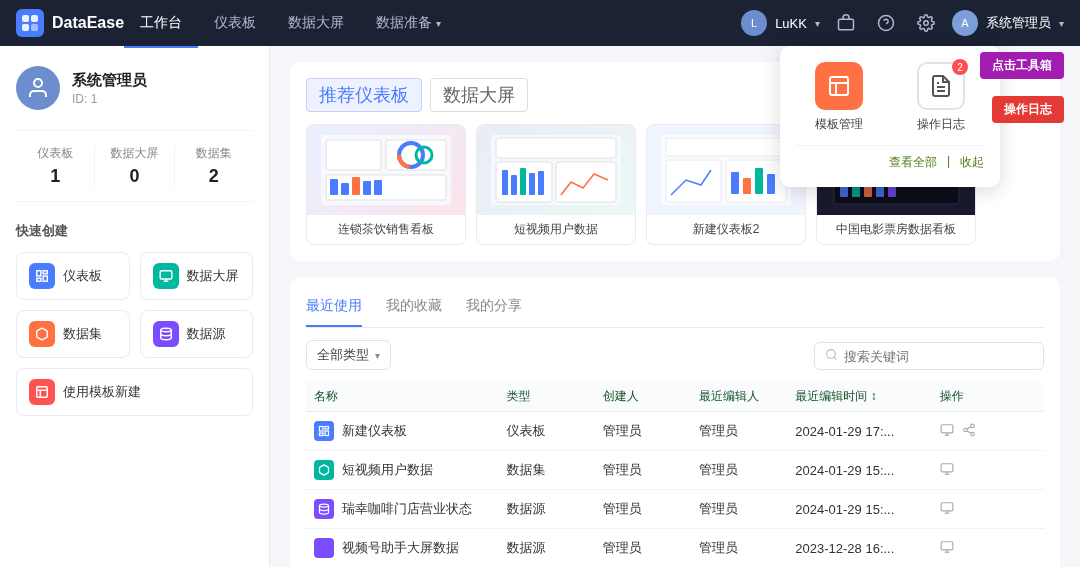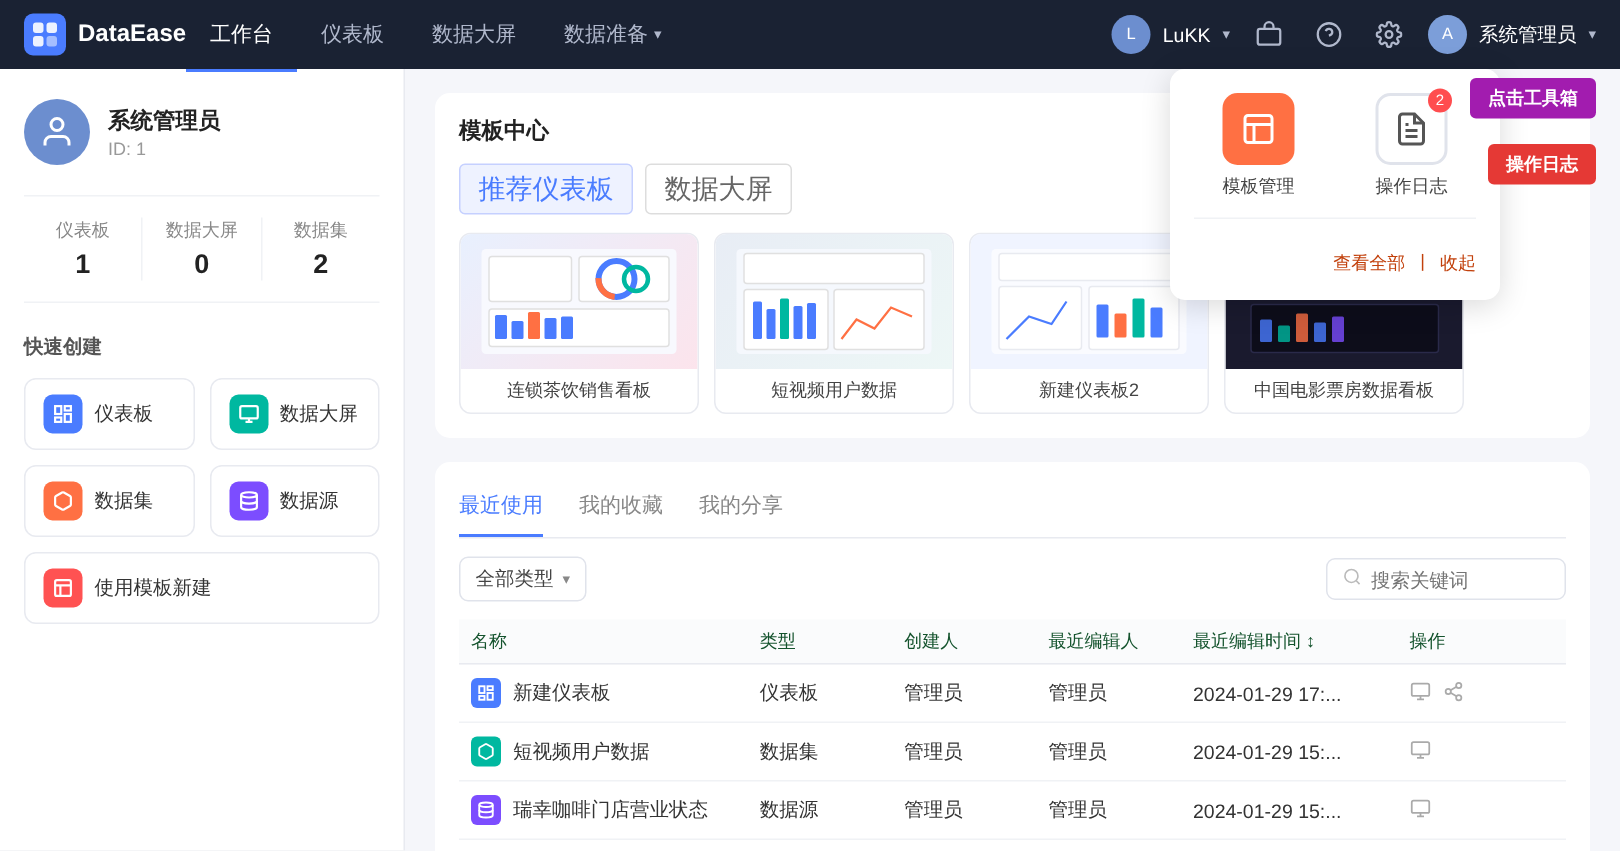--- a/index.html
+++ b/index.html
@@ -55,40 +55,40 @@
     .template-cards { display: flex; gap: 10px; overflow: hidden; }
     .template-card { width: 160px; flex-shrink: 0; border: 1px solid #e8eaf0; border-radius: 8px; overflow: hidden; cursor: pointer; }
     .template-card-img { height: 90px; background: #e8edf5; display: flex; align-items: center; justify-content: center; overflow: hidden; position: relative; }
     .template-card-label { padding: 6px 8px; font-size: 12px; color: #444; text-align: center; }
 
     
     .recent-section { background: #fff; border-radius: 10px; padding: 16px; }
     .recent-tabs { display: flex; gap: 24px; border-bottom: 1px solid #e8eaf0; margin-bottom: 12px; }
     .recent-tab { padding: 4px 0 10px; font-size: 14px; color: #888; cursor: pointer; border-bottom: 2px solid transparent; }
     .recent-tab.active { color: #4a7cff; border-bottom-color: #4a7cff; font-weight: 500; }
-    .filter-row { display: flex; align-items: center; justify-content: space-between; margin-bottom: 12px; }
+    .filter-row { display: flex; align-items: flex-end; justify-content: space-between; margin-bottom: 12px; }
     .filter-select { display: flex; align-items: center; gap: 6px; border: 1px solid #e0e3eb; border-radius: 6px; padding: 5px 10px; font-size: 13px; color: #444; cursor: pointer; background: #fff; }
-    .search-box { display: flex; align-items: center; gap: 6px; border: 1px solid #e0e3eb; border-radius: 6px; padding: 5px 10px; background: #fff; color: #999; font-size: 13px; width: 160px; }
+    .search-box { display: flex; align-items: center; gap: 6px; border: 1px solid #e0e3eb; border-radius: 6px; padding: 5px 10px; background: #fff; color: #999; font-size: 13px; width: 230px; }
     .table-header { display: grid; grid-template-columns: 2fr 1fr 1fr 1fr 1.5fr 1fr; padding: 6px 8px; background: #fafbfc; border-bottom: 1px solid #e8eaf0; font-size: 12px; color: #14532d; font-weight: 500; }
     .table-row { display: grid; grid-template-columns: 2fr 1fr 1fr 1fr 1.5fr 1fr; padding: 9px 8px; border-bottom: 1px solid #f0f2f5; font-size: 13px; align-items: center; }
     .table-row:last-child { border-bottom: none; }
     .cell-name { display: flex; align-items: center; gap: 8px; color: #333; }
     .cell-icon { width: 20px; height: 20px; border-radius: 4px; display: flex; align-items: center; justify-content: center; font-size: 11px; color: #fff; flex-shrink: 0; }
     .row-actions { display: flex; gap: 8px; align-items: center; color: #aaa; }
 
     
     .toolbar-popup { position: absolute; top: 46px; right: 140px; background: #fff; border-radius: 10px; box-shadow: 0 4px 20px rgba(0,0,0,0.15); padding: 16px; z-index: 200; width: 220px; }
     .toolbar-items { display: flex; gap: 16px; margin-bottom: 12px; }
     .toolbar-item { display: flex; flex-direction: column; align-items: center; gap: 6px; cursor: pointer; flex: 1; }
     .toolbar-item-icon-wrap { width: 48px; height: 48px; background: #ff7043; border-radius: 10px; display: flex; align-items: center; justify-content: center; color: #fff; font-size: 20px; position: relative; }
     .toolbar-item-icon-wrap.blue-bg { background: #fff; border: 2px solid #e0e3eb; }
     .toolbar-item-label { font-size: 12px; color: #444; text-align: center; }
     .badge { position: absolute; top: -5px; right: -5px; background: #ff4d4f; color: #fff; border-radius: 50%; width: 16px; height: 16px; font-size: 10px; display: flex; align-items: center; justify-content: center; }
     .toolbar-footer { display: flex; justify-content: flex-end; gap: 10px; font-size: 12px; color: #888; border-top: 1px solid #f0f2f5; padding-top: 8px; }
-    .toolbar-footer span { cursor: pointer; color: #c2410c; margin-top: 13px; }
+    .toolbar-footer span { cursor: pointer; color: #4d7c0f; }
 
     
     .toolbar-footer-divider { color: #ccc; }
   </style>
 </head>
 <body>
 
 <div class="nav">
   <div class="nav-logo">
     <div class="nav-logo-icon">
@@ -230,23 +230,20 @@
           <line x1="9" y1="21" x2="9" y2="9"></line>
         </svg>
       </div>
       <span>使用模板新建</span>
     </div>
   </div>
 
   <div class="content">
 
     <div class="template-center">
-      <div class="section-header">
-        <span class="section-heading">模板中心</span>
-      </div>
       <div class="template-tabs">
         <div class="template-tab active-tab">
           <span>推荐仪表板</span>
         </div>
         <div class="template-tab outline-tab">
           <span>数据大屏</span>
         </div>
       </div>
       <div class="template-cards">
 

